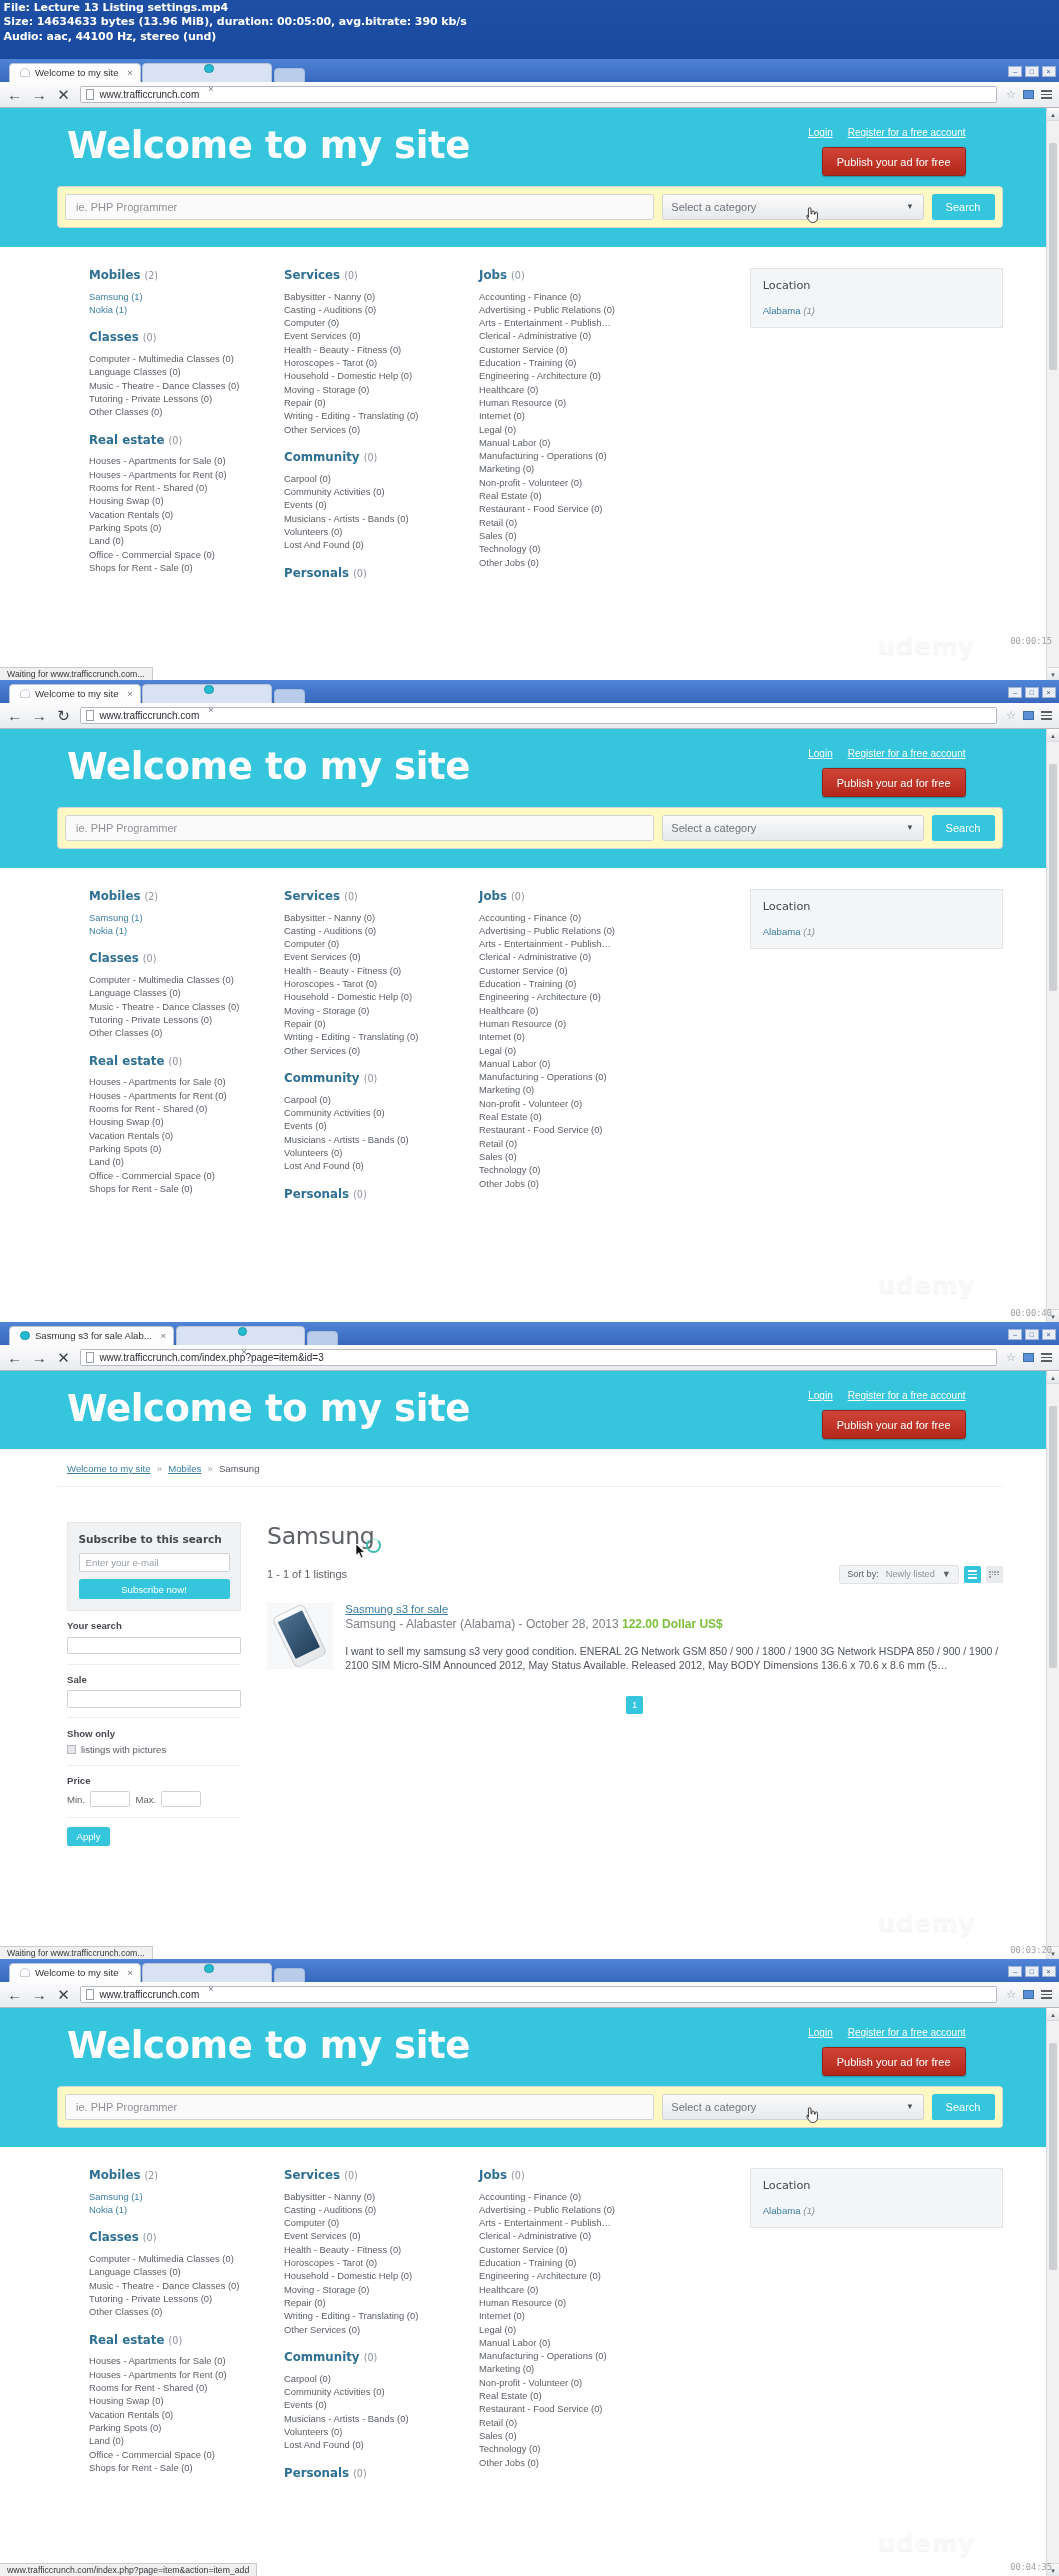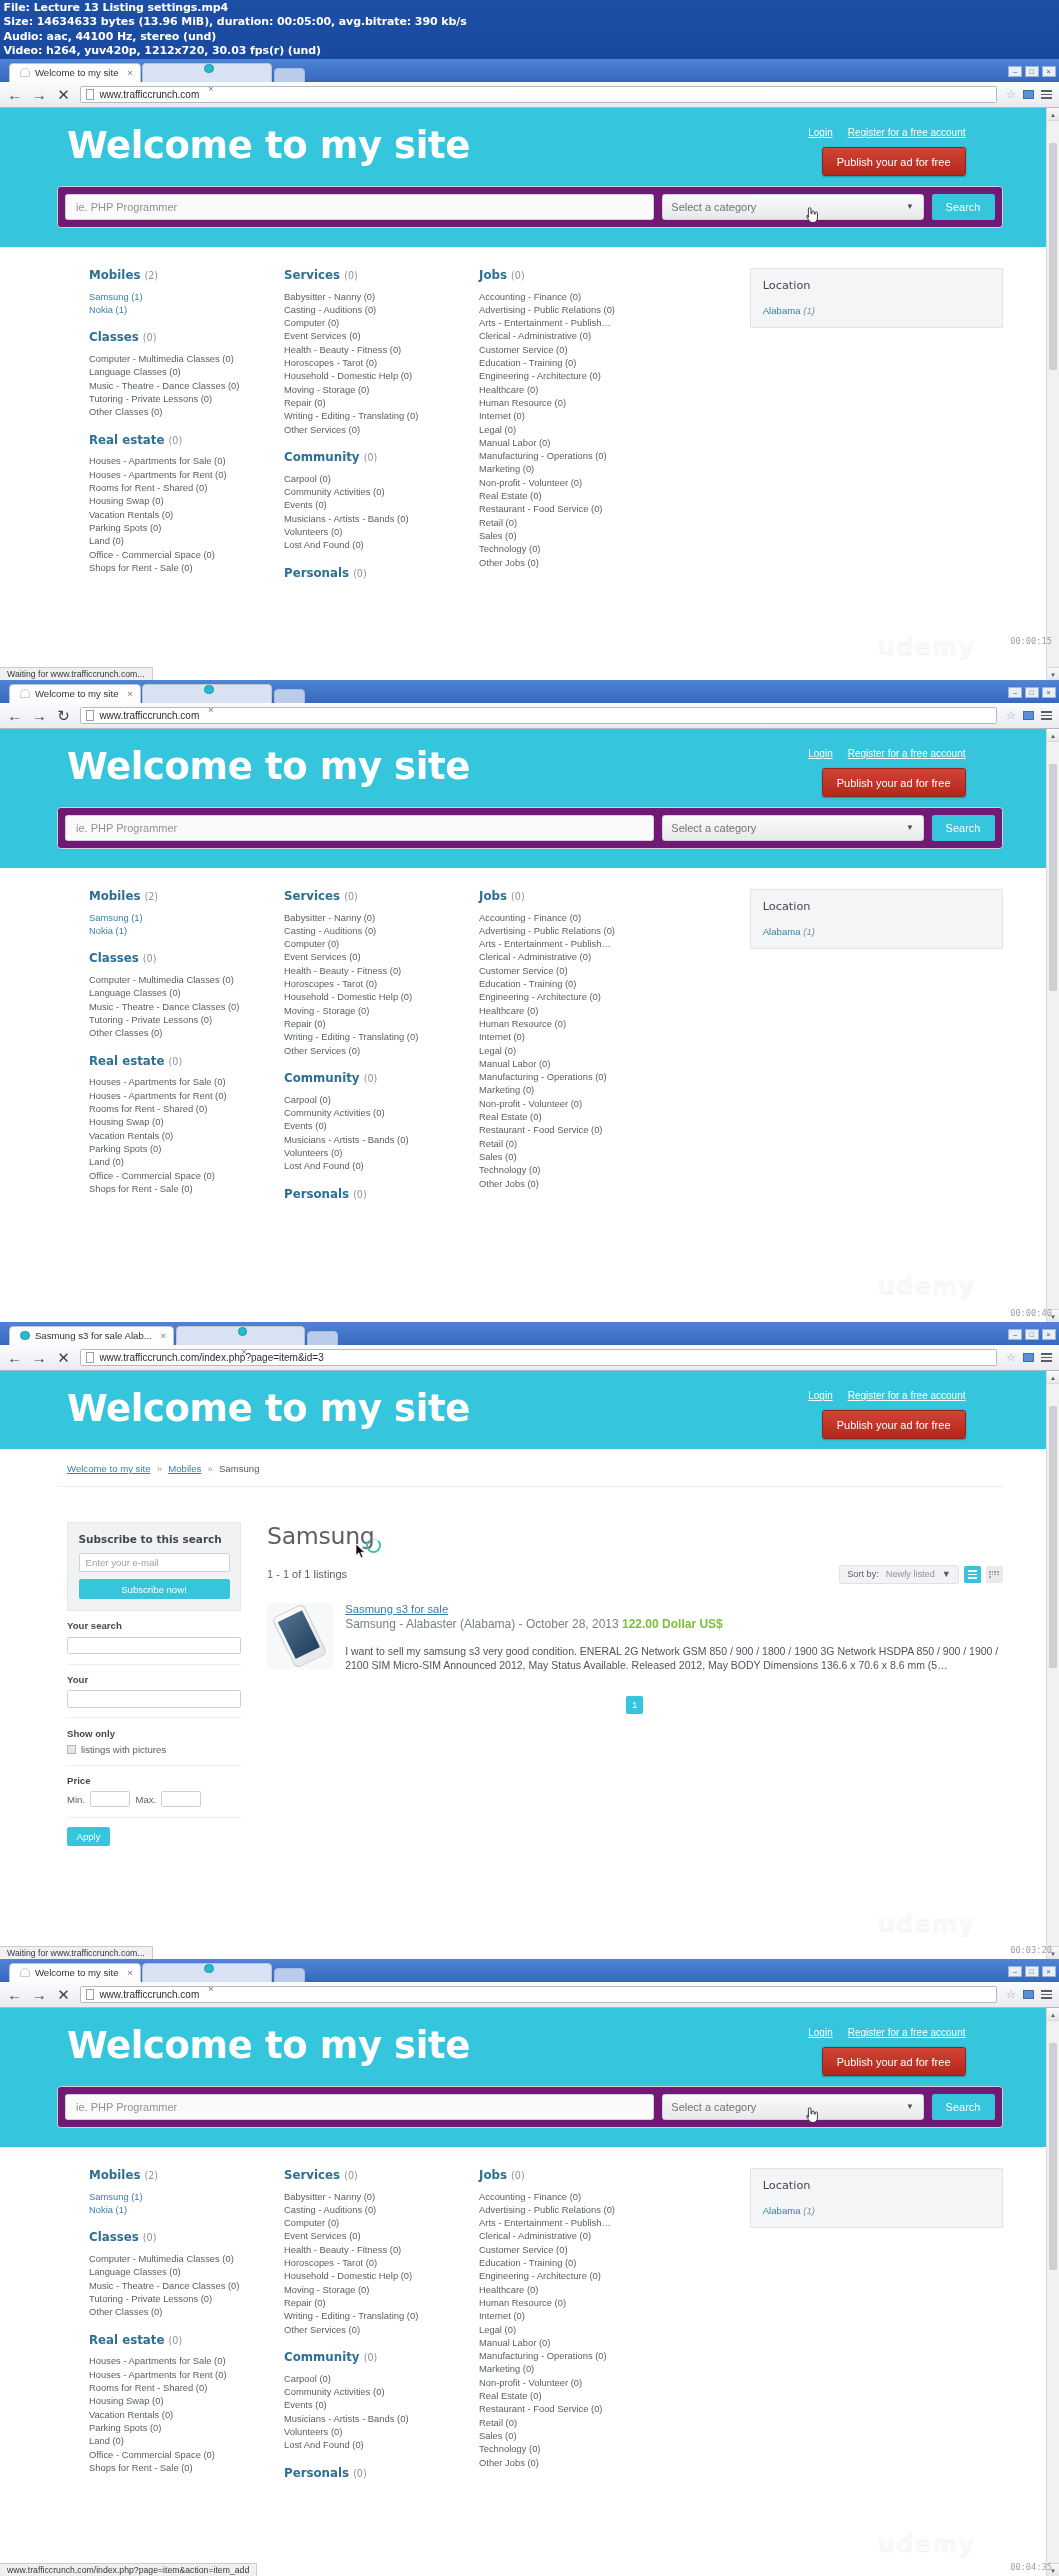--- a/index.html
+++ b/index.html
@@ -70,21 +70,21 @@
   .hero{ background:#35c6de; padding:15.7px 0 0 0; position:relative; }
   .hero-inner{ width:946px; margin:0 auto; position:relative; }
   .acct{ position:absolute; right:37px; top:3.5px; font-size:10px; }
   .acct a{ color:#ffffff; text-decoration:underline; margin-left:12.2px; }
   .sitetitle{ font-family:"DejaVu Sans", sans-serif; font-weight:bold;
         font-size:37px; color:#ffffff; letter-spacing:-0.4px; padding-left:10.5px; }
   .publish{ position:absolute; right:37px; top:23px; background:#c0392b;
         background:linear-gradient(180deg,#cf4436 0%,#b3281a 100%);
         color:#fff; font-size:11px; padding:7.9px 14px; border-radius:2.6px;
         border:0.9px solid #92251a; box-shadow:0 0.9px 1.7px rgba(0,0,0,.28); }
-  .searchbar{ width:946px; margin:19px auto 0 auto; background:#701a75;
+  .searchbar{ width:946px; margin:19px auto 0 auto; background:#fef9c3;
         border:0.9px solid #d2d5d8; border-radius:3.5px; padding:7px;
         display:flex; align-items:center; gap:0; }
   .searchbar .q{ flex:1; height:26px; background:#fafafa; border:0.9px solid #cfd2d6;
         border-radius:2.6px; display:flex; align-items:center; padding:0 10.5px;
         font-size:11px; color:#8e9196; }
   .searchbar .cat{ width:262px; height:26px; margin-left:7.9px; border:0.9px solid #cfd2d6;
         border-radius:2.6px; background:linear-gradient(180deg,#fbfbfb 0%,#e7e9eb 100%);
         display:flex; align-items:center; justify-content:space-between;
         padding:0 8.7px; font-size:11px; color:#70737a; }
   .searchbar .cat .carat{ font-size:7.9px; color:#4a4d53; }
@@ -203,21 +203,20 @@
   .vscroll .thumbz{ position:absolute; left:1.7px; right:1.7px; background:#cdcfd2;
         border-radius:1.7px; }
 </style>
 </head>
 <body>
 
 <div class="fileinfo">
   <div>File: Lecture 13 Listing settings.mp4</div>
   <div>Size: 14634633 bytes (13.96 MiB), duration: 00:05:00, avg.bitrate: 390 kb/s</div>
   <div>Audio: aac, 44100 Hz, stereo (und)</div>
-  <div>Video: h264, yuv420p, 1212x720, 30.03 fps(r) (und)</div>
 </div>
 
 <div class="panel panel-1">
   <div class="chrome">
     <div class="tabstrip">
       <div class="tab active">
         <span class="favicon blank"></span>
         <span class="tlabel">Welcome to my site</span>
         <span class="xclose">×</span>
       </div>
@@ -673,21 +672,21 @@
       <div class="subsbox">
         <h4>Subscribe to this search</h4>
         <div class="fi">Enter your e-mail</div>
         <div class="subbtn">Subscribe now!</div>
       </div>
       <div class="fgroup">
         <label>Your search</label>
         <div class="fi"></div>
       </div>
       <div class="fgroup">
-        <label>Your</label>
+        <label>Sale</label>
         <div class="fi"></div>
       </div>
       <div class="fgroup">
         <label>Show only</label>
         <div class="chkrow">
           <span class="chkbox"></span>
           <span>listings with pictures</span>
         </div>
       </div>
       <div class="fgroup">

